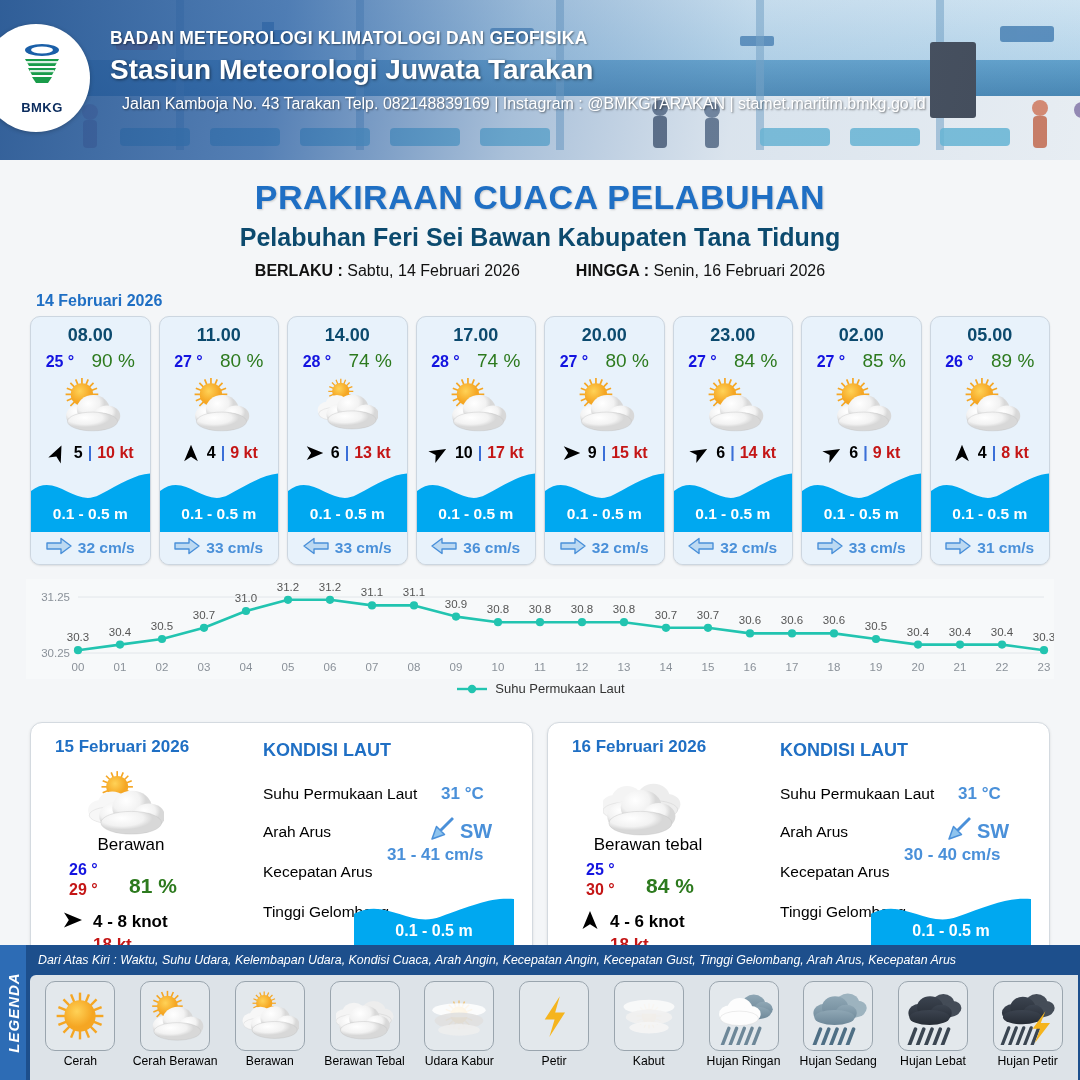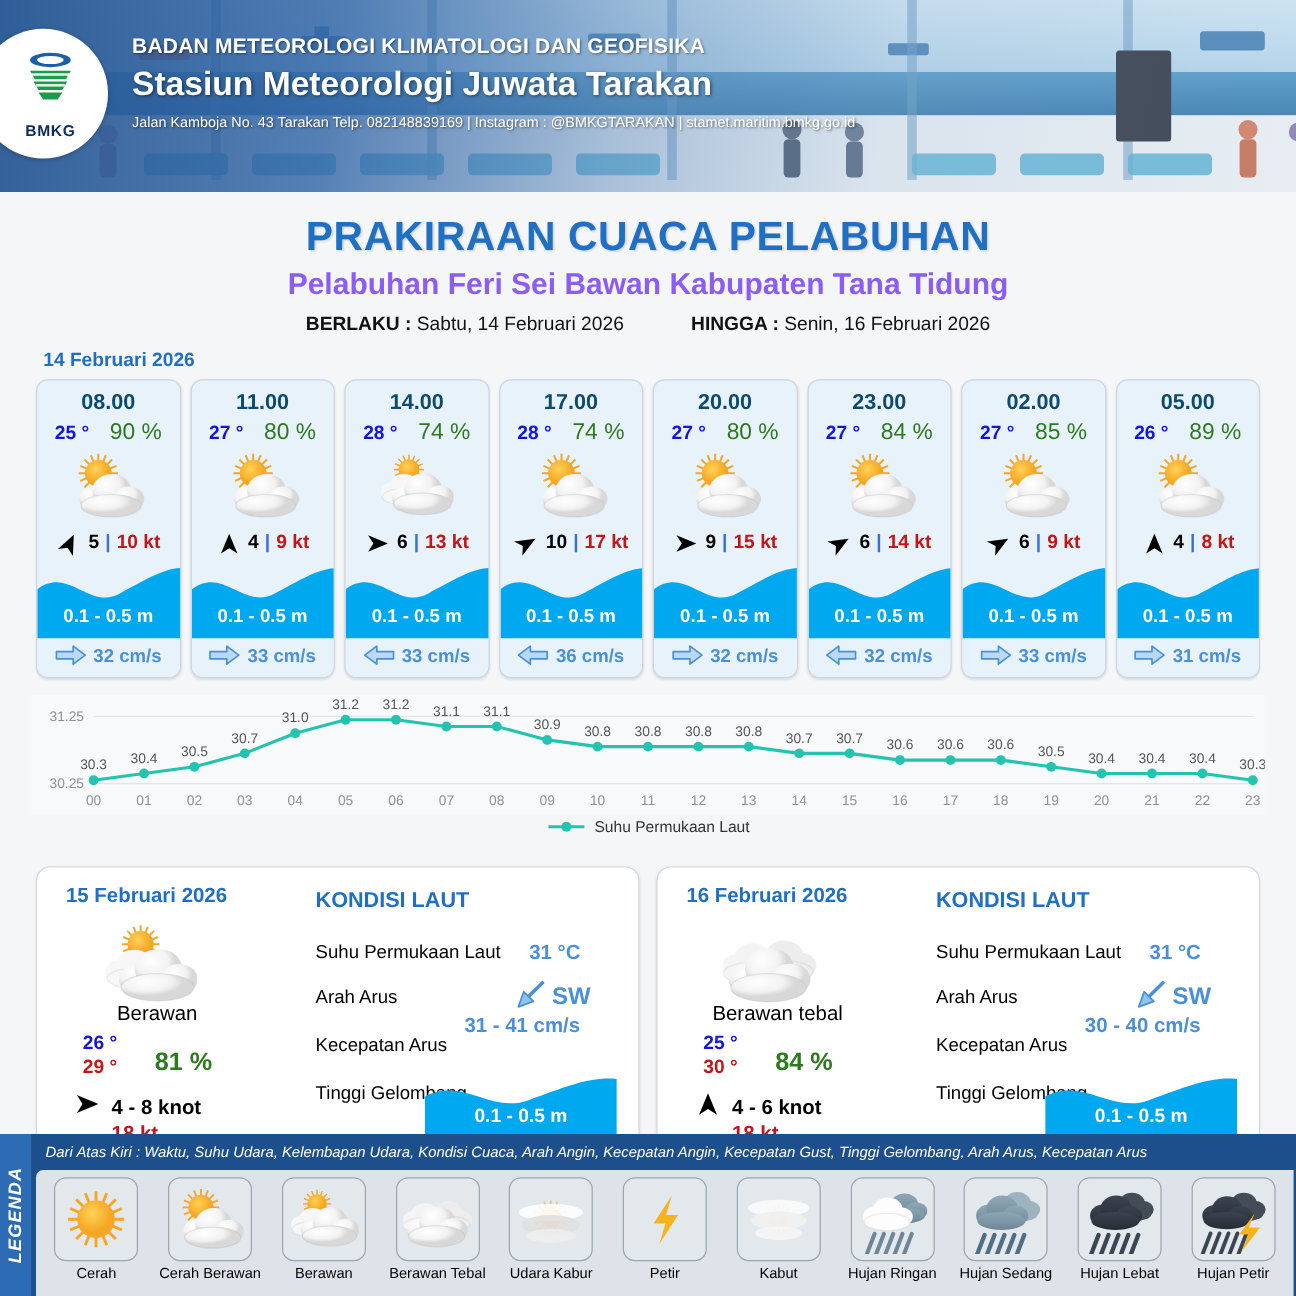--- a/index.html
+++ b/index.html
@@ -26,31 +26,31 @@
     position: absolute; left: -18px; top: 24px;
     width: 108px; height: 108px; border-radius: 50%;
     background: #fff; display: flex; align-items: center; justify-content: center;
     box-shadow: 0 1px 4px rgba(0,0,0,.25);
   }
   .logo-inner { text-align: center; margin-left: 12px; }
   .logo-txt { font-size: 13px; font-weight: bold; color: #0b2c5e; letter-spacing: .5px; margin-top: 1px; }
   .hdr-text { position: absolute; left: 110px; top: 28px; color: #fff; }
   .hdr-line1 { font-size: 17.5px; font-weight: bold; letter-spacing: .2px; text-shadow: 1px 1px 2px rgba(0,0,0,.45); }
   .hdr-line2 { font-size: 28px; font-weight: bold; margin-top: 5px; text-shadow: 1px 1px 3px rgba(0,0,0,.5); }
-  .hdr-line3 { font-size: 12px; margin-top: 9px; text-shadow: 1px 1px 2px rgba(0,0,0,.5); }
+  .hdr-line3 { font-size: 16px; margin-top: 9px; text-shadow: 1px 1px 2px rgba(0,0,0,.5); margin-left: 12px; }
 
   
   .title-main {
     text-align: center; margin-top: 18px;
     font-size: 34px; font-weight: bold; color: #1f6fc4;
     letter-spacing: .5px; text-shadow: 1px 1px 2px rgba(0,0,0,.18);
   }
   .title-sub {
     text-align: center; margin-top: 6px;
-    font-size: 25px; font-weight: bold; color: #8b5cf6;
+    font-size: 25px; font-weight: bold; color: #0c4a6e;
   }
   .valid-row {
     display: flex; justify-content: center; gap: 56px;
     margin-top: 10px; font-size: 16px; color: #111;
   }
   .valid-row b { font-weight: bold; }
   .date-label { margin: 12px 0 6px 36px; font-size: 16px; font-weight: bold; color: #1f6fc4; }
 
   
   .cards { display: flex; gap: 8px; padding: 0 30px; }

